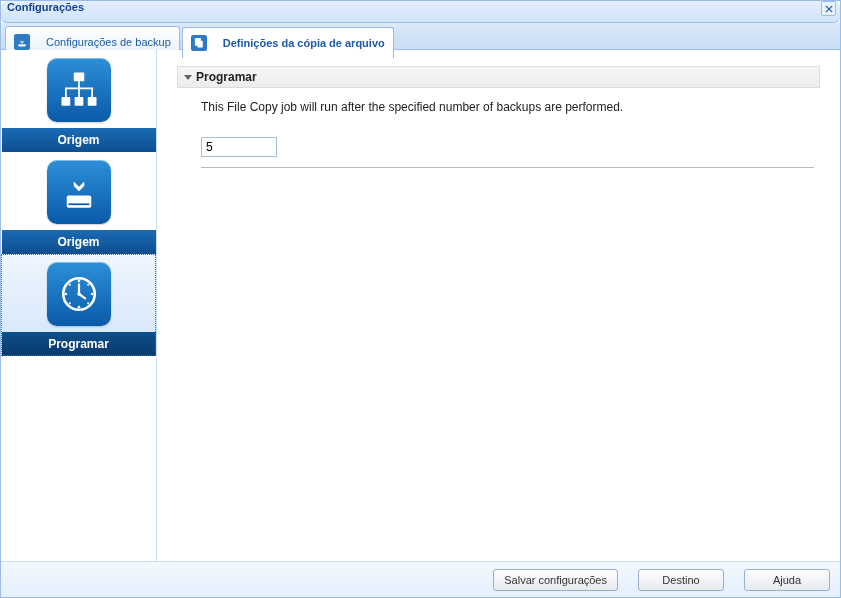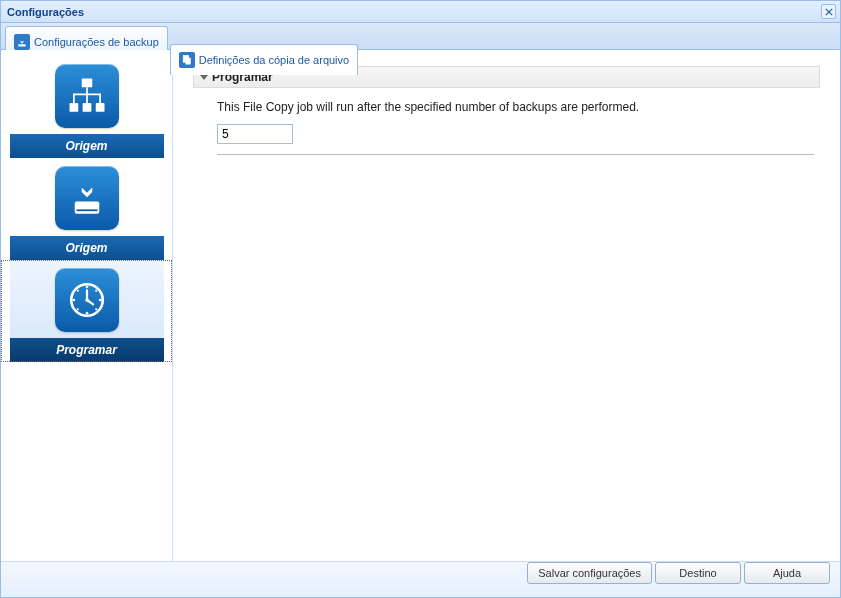--- a/index.html
+++ b/index.html
@@ -17,23 +17,24 @@
       border: 1px solid #99bce8;
       background: #fff;
       display: flex;
       flex-direction: column;
     }
     .titlebar {
       background: linear-gradient(#e4efff, #d0e3fa);
       border-bottom: 1px solid #99bce8;
       height: 22px;
       display: flex;
-      align-items: center;
+      align-items: flex-start;
       justify-content: space-between;
       padding: 0 4px 0 6px;
+      border-radius: 6px;
     }
     .titlebar-title {
       color: #15428b;
       font-weight: bold;
       font-size: 11px;
     }
     .close-btn {
       width: 15px;
       height: 15px;
       border: 1px solid #99bce8;
@@ -50,60 +51,58 @@
       background: linear-gradient(#dce9f9, #c9ddf5);
       border-bottom: 1px solid #99bce8;
       display: flex;
       padding: 3px 4px 0 4px;
       gap: 2px;
       height: 27px;
     }
     .tab {
       display: flex;
       align-items: center;
-      gap: 4px;
+      gap: 16px;
       padding: 3px 8px;
       border: 1px solid #99bce8;
       border-bottom: none;
       border-radius: 3px 3px 0 0;
       background: linear-gradient(#fdfefe, #e9f1fb);
       color: #1c5aa6;
       cursor: pointer;
       font-size: 11px;
       height: 31px;
     }
     .tab.active {
       background: #fff;
-      font-weight: normal;
+      font-weight: bold;
       position: relative;
-      top: 18px;
+      top: 1px;
     }
     .tab-icon {
       width: 16px;
       height: 16px;
       background: #2f7ac6;
       border-radius: 2px;
       display: flex;
       align-items: center;
       justify-content: center;
     }
     .tab-icon svg { width: 12px; height: 12px; fill: #fff; }
 
     .body-area {
       flex: 1;
       display: flex;
       background: #fff;
       overflow: hidden;
     }
     .sidebar {
-      width: 172px;
+      width: 156px;
       border-right: 1px solid #c9ddf5;
       background: #fff;
-      padding-top: 6px;
-      font-style: italic;
     }
     .sidebar-item {
       display: flex;
       flex-direction: column;
       align-items: center;
       cursor: pointer;
       padding-bottom: 0;
     }
     .sidebar-icon-wrap {
       width: 154px;
@@ -163,42 +162,43 @@
       border-left: 4px solid transparent;
       border-right: 4px solid transparent;
       border-top: 5px solid #666;
     }
     .section-body {
       padding: 0 6px 12px 24px;
       color: #222;
       font-size: 12px;
     }
     .section-body .desc {
-      margin-bottom: 10px;
+      margin-bottom: 23px;
     }
     .num-input {
       width: 76px;
       height: 20px;
       border: 1px solid #a7bdd6;
       padding: 2px 4px;
       font-size: 12px;
     }
     .hr {
       border: none;
       border-top: 1px solid #bbb;
       margin-top: 10px;
     }
 
     .footer {
       border-top: 1px solid #c9ddf5;
       background: linear-gradient(#f4f8fd, #e4efff);
       height: 36px;
       display: flex;
       justify-content: flex-end;
-      gap: 3px;
+      align-items: center;
+      gap: 20px;
       padding: 0 10px;
     }
     .btn {
       min-width: 86px;
       height: 22px;
       border: 1px solid #9aafc8;
       border-radius: 3px;
       background: linear-gradient(#fefefe, #e6e9ee);
       color: #333;
       font-size: 11px;

